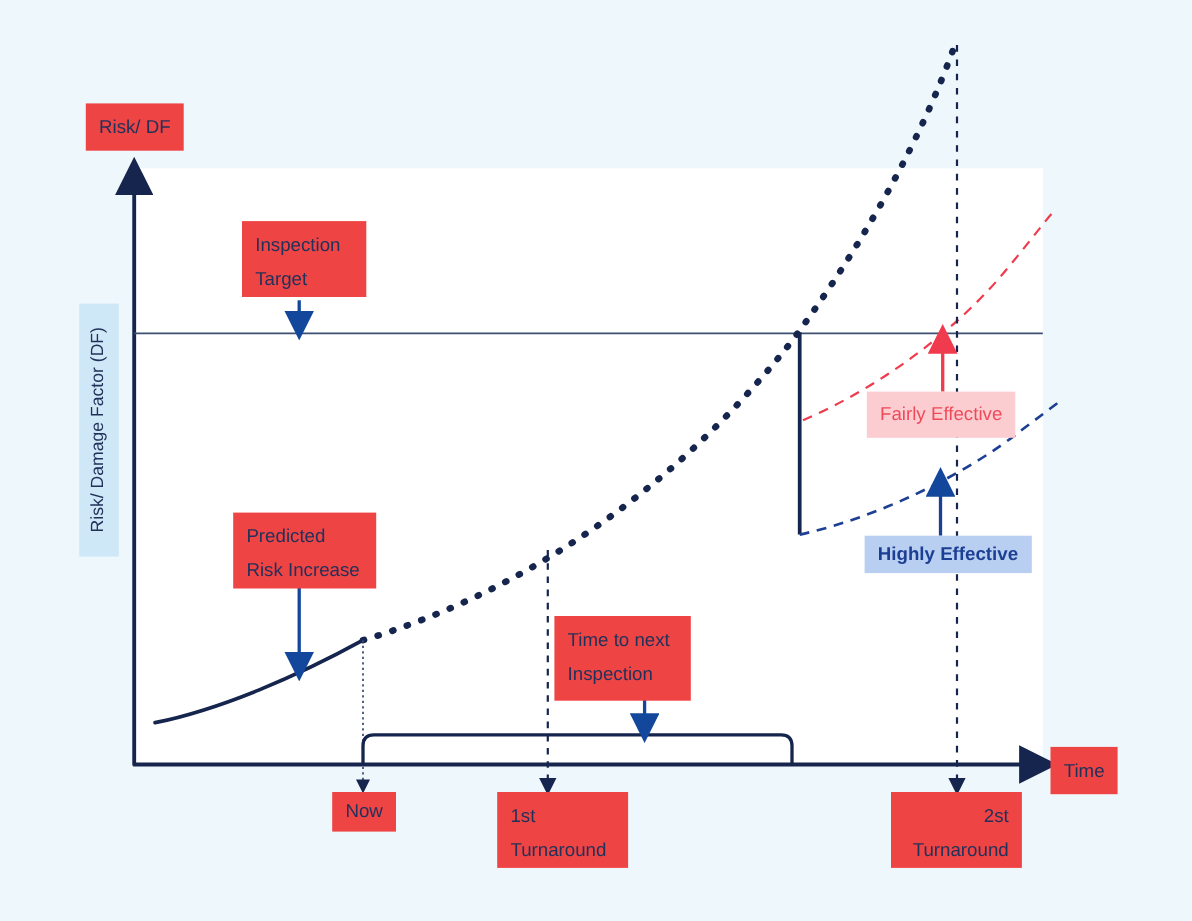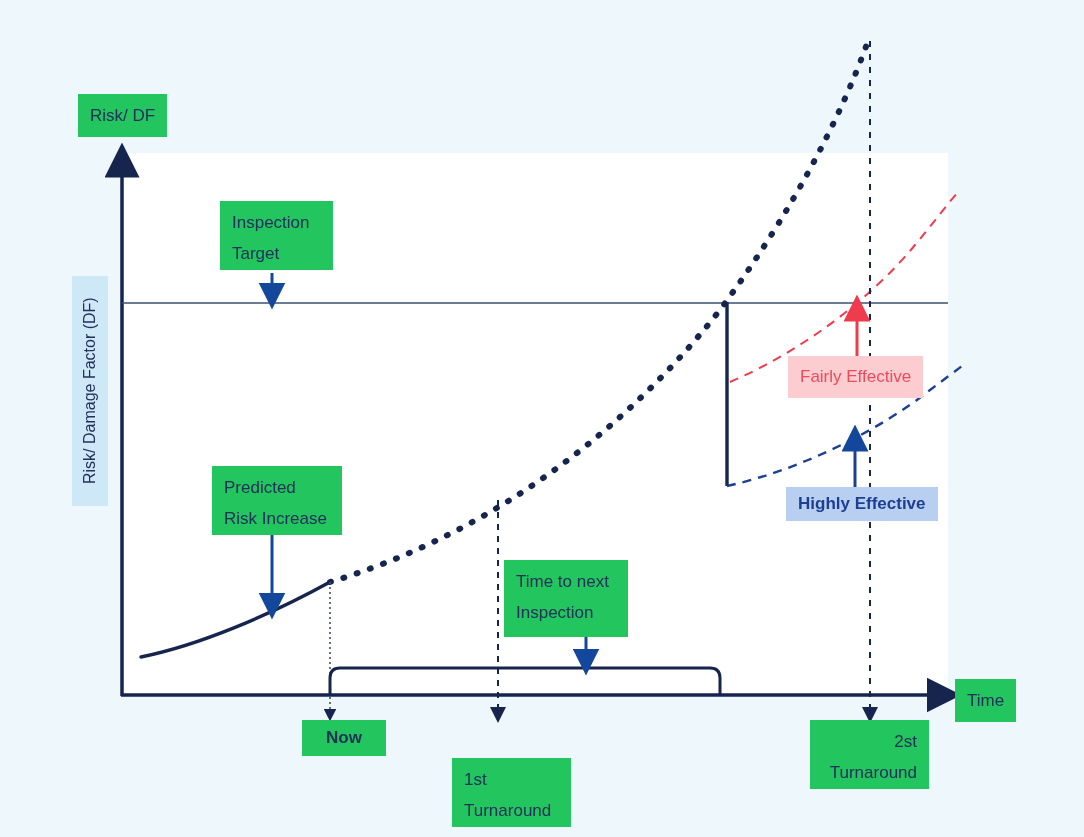--- a/index.html
+++ b/index.html
@@ -26,21 +26,21 @@
   svg.layer {
     position: absolute;
     left: 0;
     top: 0;
     width: 1084px;
     height: 837px;
     overflow: visible;
   }
   .tag {
     position: absolute;
-    background: #22c55e;
+    background: #ef4444;
     color: #22315a;
     font-size: 17px;
     line-height: 31px;
     padding: 6px 12px;
     box-sizing: border-box;
     white-space: pre-line;
   }
   .tag-vert {
     position: absolute;
     background: #cfe8f7;
@@ -133,21 +133,21 @@
   <div class="tag" style="left:212px; top:466px; width:130px; height:69px;">Predicted
 Risk Increase</div>
 
   <div class="tag" style="left:504px; top:560px; width:124px; height:77px;">Time to next
 Inspection</div>
 
   <div class="tag tag-fairly" style="left:788px; top:356px; padding:8px 12px; line-height:26px;">Fairly Effective</div>
 
   <div class="tag tag-highly" style="left:786px; top:487px; padding:4px 12px; line-height:26px;font-weight:bold;">Highly Effective</div>
 
-  <div class="tag" style="left:302px; top:720px; padding:5px 24px; line-height:26px;font-weight:bold;">Now</div>
+  <div class="tag" style="left:302px; top:720px; padding:5px 12px; line-height:26px;">Now</div>
 
-  <div class="tag" style="left:452px; top:720px; width:119px; height:69px;margin-top:38px;">1st
+  <div class="tag" style="left:452px; top:720px; width:119px; height:69px;">1st
 Turnaround</div>
 
   <div class="tag" style="left:810px; top:720px; width:119px; height:69px;text-align:right;">2st
 Turnaround</div>
 
 </div>
 
 </body></html>

